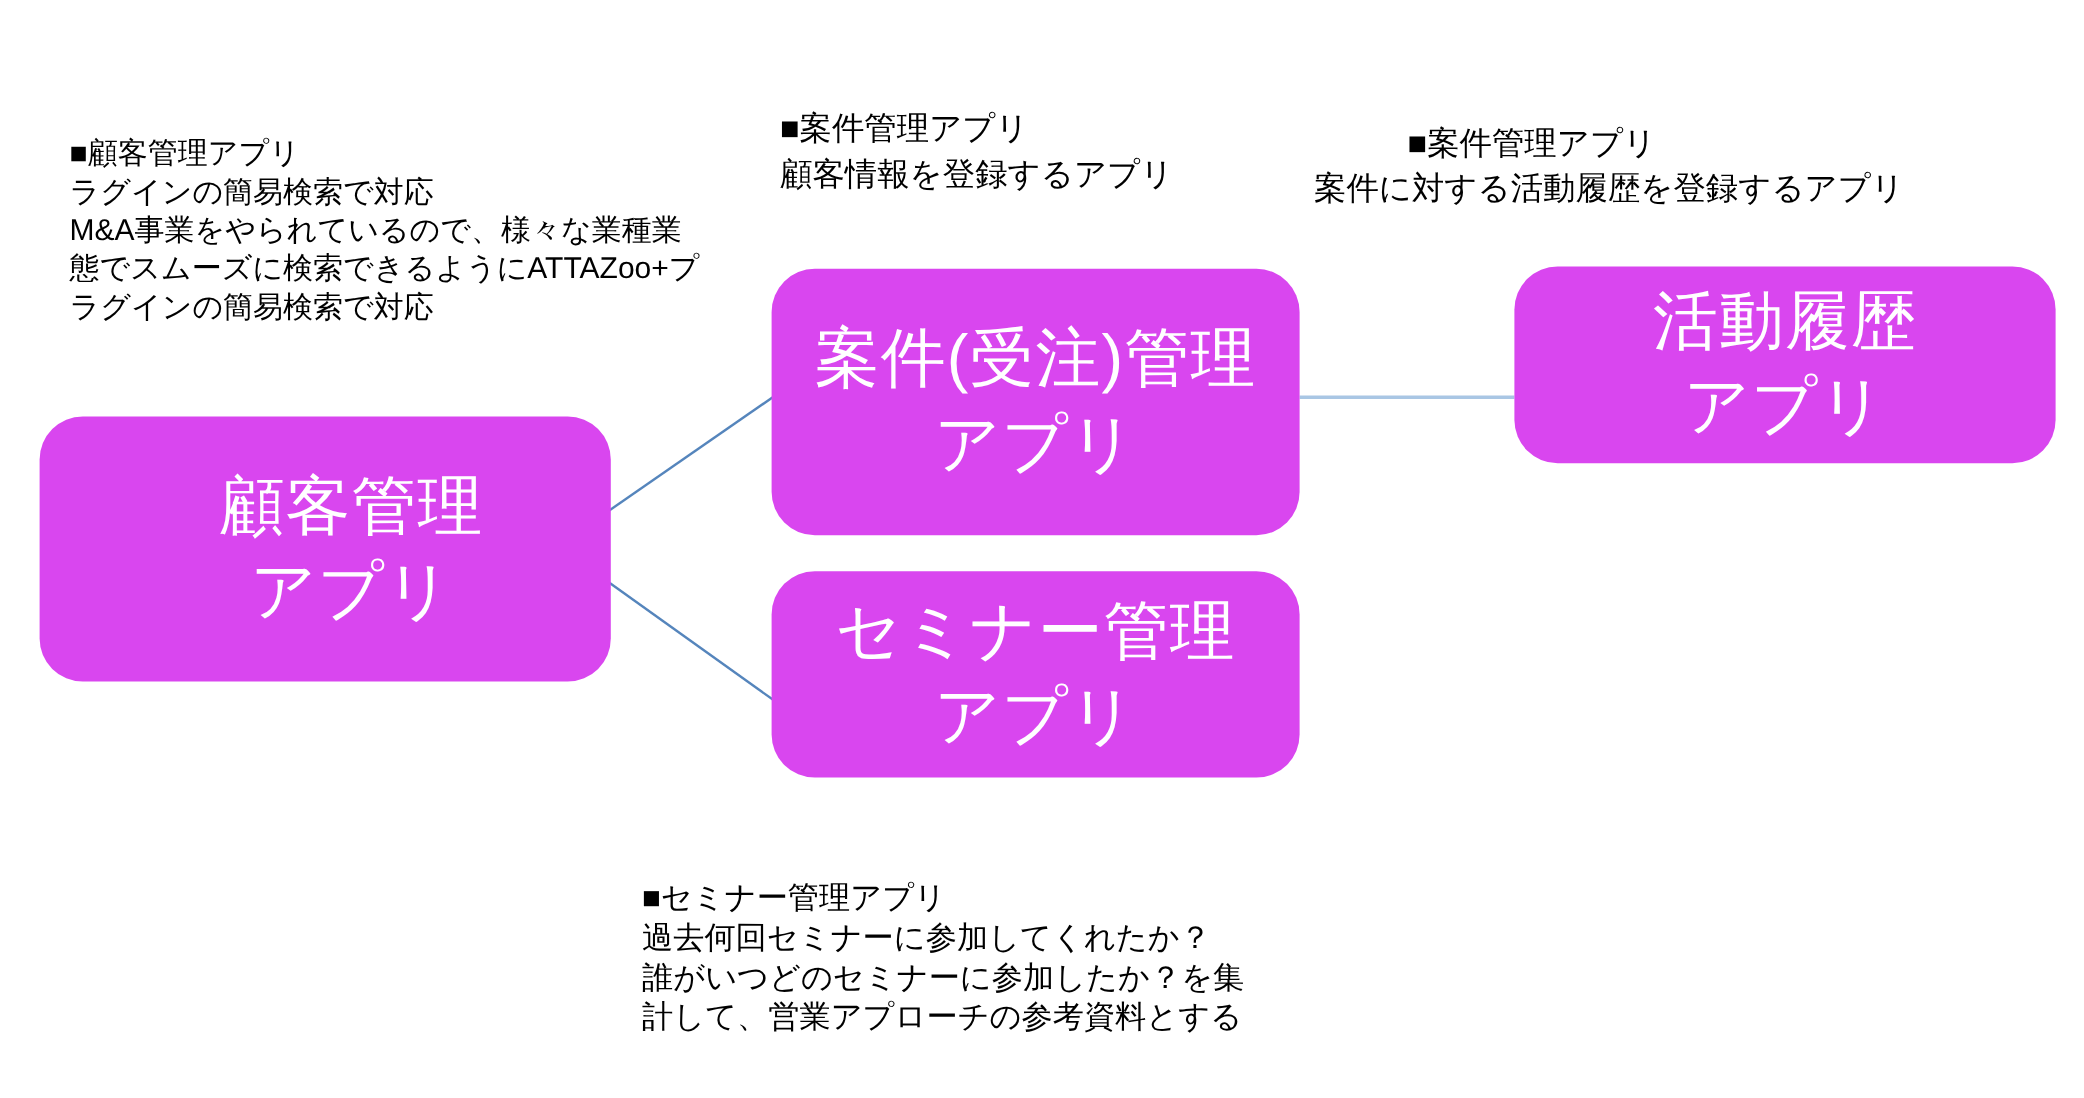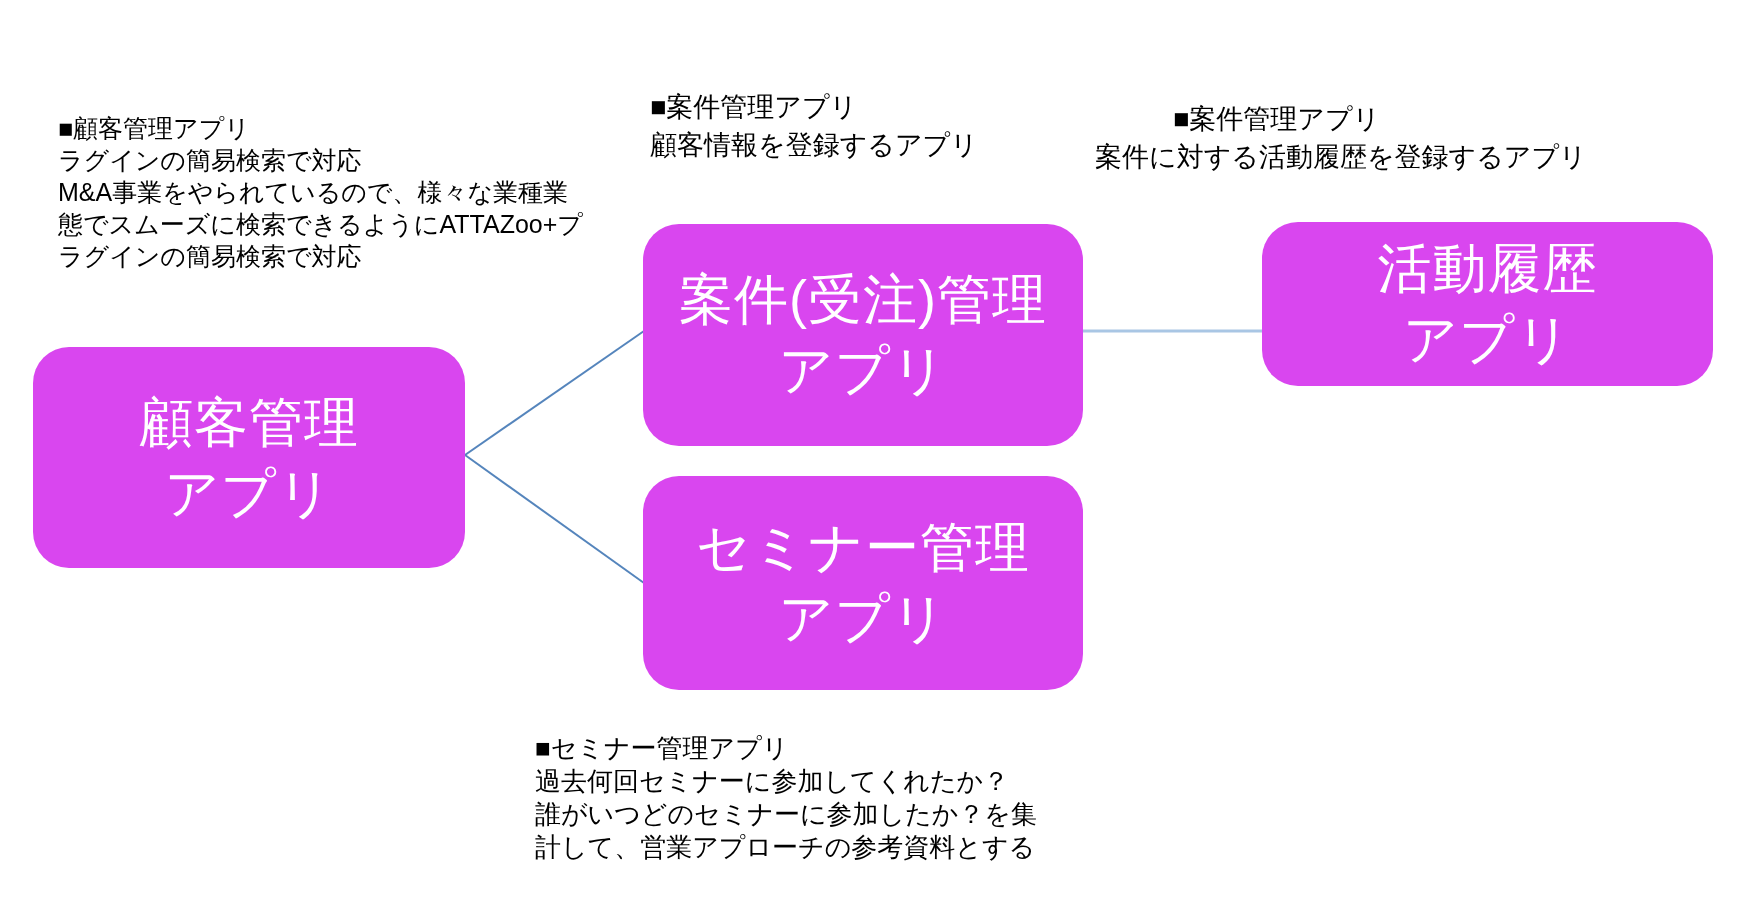--- a/index.html
+++ b/index.html
@@ -23,23 +23,23 @@
     color: #ffffff;
     display: flex;
     flex-direction: column;
     align-items: center;
     justify-content: center;
     text-align: center;
     font-size: 54px;
     line-height: 71px;
     letter-spacing: 1px;
   }
-  .node-customer { left: 33px;   top: 347px; width: 432px; height: 221px; }
+  .node-customer { left: 33px;   top: 347px; width: 432px; height: 221px; padding-left: 44px; }
   .node-case     { left: 643px;  top: 224px; width: 440px; height: 222px; }
-  .node-seminar  { left: 643px;  top: 476px; width: 440px; height: 214px; }
+  .node-seminar  { left: 643px;  top: 476px; width: 440px; height: 172px; }
   .node-activity { left: 1262px; top: 222px; width: 451px; height: 164px; }
 
   
   .note {
     position: absolute;
     color: #000000;
     white-space: nowrap;
   }
   .note-customer { left: 58px;   top: 112px; font-size: 25px; line-height: 32px; }
   .note-case     { left: 650px;  top: 88px;  font-size: 27px; line-height: 38px; }

